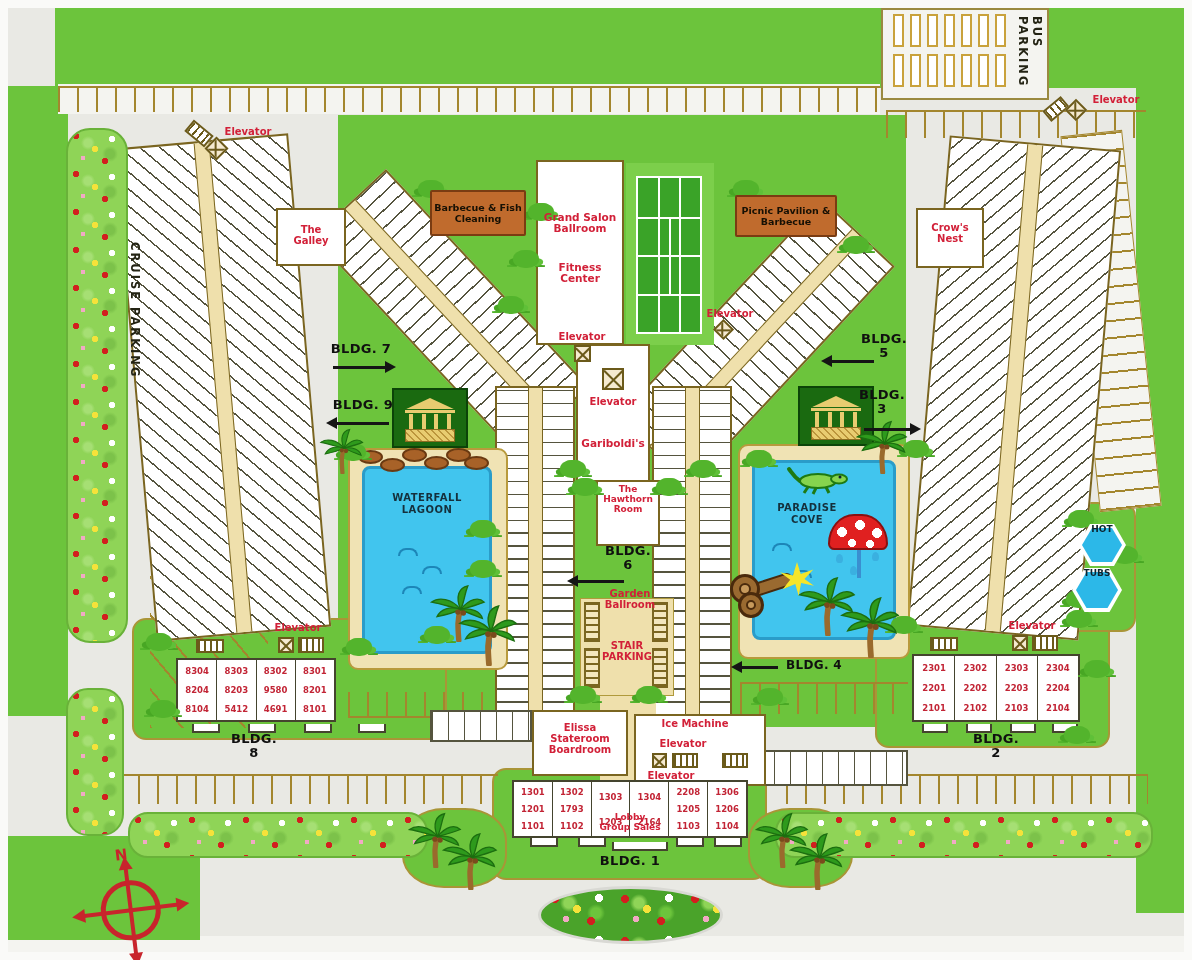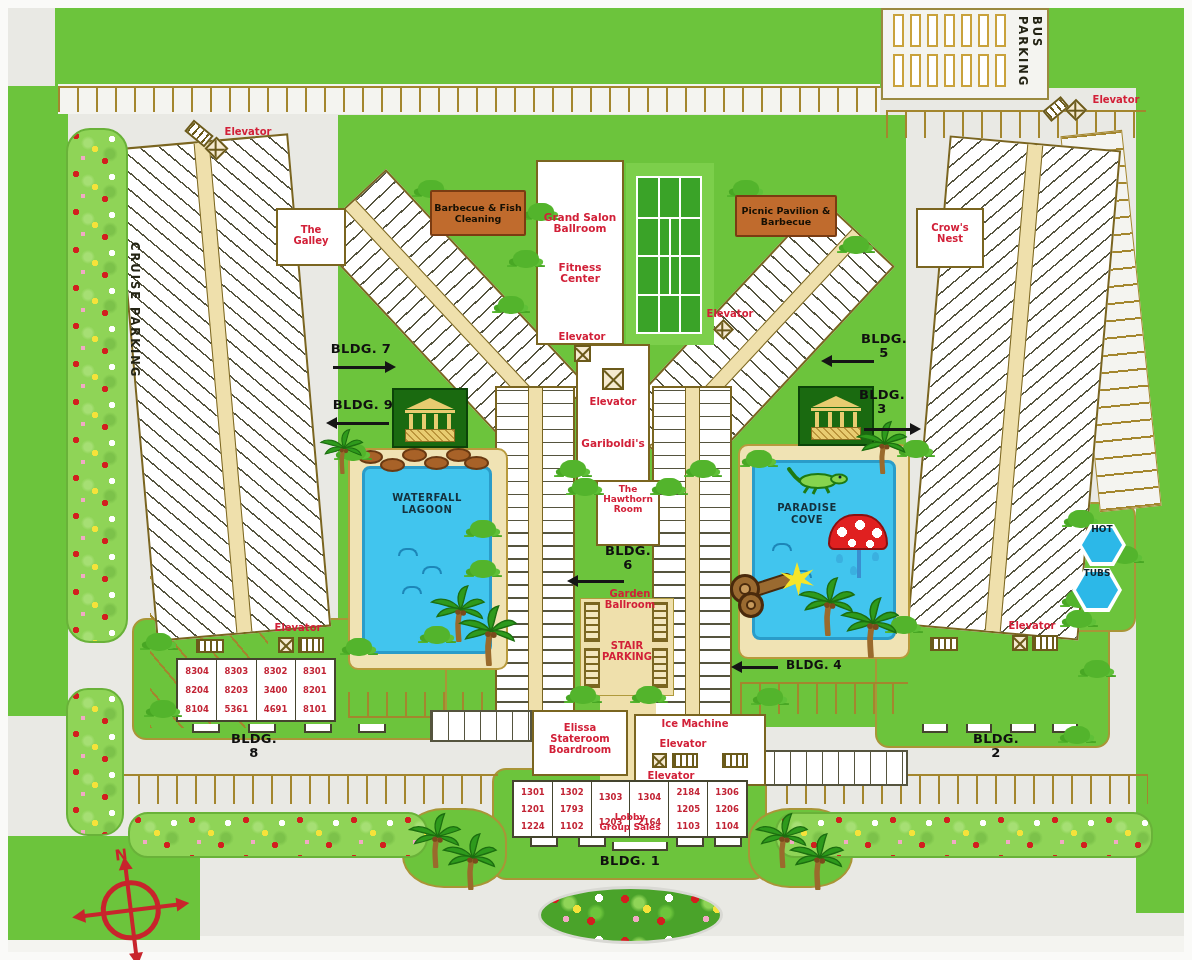--- a/index.html
+++ b/index.html
@@ -318,37 +318,37 @@
   <div class="combicon" style="left:672px;top:753px;width:26px;height:15px"></div>
   <div class="combicon" style="left:722px;top:753px;width:26px;height:15px"></div>
   <div class="rlab" style="left:636px;top:770px;width:70px">Elevator</div>
   <div class="ustrip" style="left:430px;top:710px;width:102px;height:32px"></div>
   <div class="ustrip" style="left:740px;top:750px;width:168px;height:36px"></div>
 
   <div class="rgrid" style="left:512px;top:780px;width:236px;height:58px">
       <div class="col">
         <div class="num">1301</div>
         <div class="num">1201</div>
-        <div class="num">1224</div>
+        <div class="num">1101</div>
       </div>
       <div class="col">
         <div class="num">1302</div>
         <div class="num">1793</div>
         <div class="num">1102</div>
       </div>
       <div class="col">
         <div class="num">1303</div>
         <div class="num">1203</div>
       </div>
       <div class="col">
         <div class="num">1304</div>
         <div class="num">2164</div>
       </div>
       <div class="col">
-        <div class="num">2184</div>
+        <div class="num">2208</div>
         <div class="num">1205</div>
         <div class="num">1103</div>
       </div>
       <div class="col">
         <div class="num">1306</div>
         <div class="num">1206</div>
         <div class="num">1104</div>
       </div>
     </div>
   <div class="rlab" style="left:592px;top:812px;width:76px;font-size:9px;line-height:10px;z-index:9">
@@ -363,42 +363,64 @@
   <div class="combicon" style="left:196px;top:639px;width:28px;height:14px"></div>
   <div class="rgrid" style="left:176px;top:658px;width:160px;height:64px">
       <div class="col">
         <div class="num">8304</div>
         <div class="num">8204</div>
         <div class="num">8104</div>
       </div>
       <div class="col">
         <div class="num">8303</div>
         <div class="num">8203</div>
-        <div class="num">5361</div>
+        <div class="num">5412</div>
       </div>
       <div class="col">
         <div class="num">8302</div>
-        <div class="num">3400</div>
+        <div class="num">9580</div>
         <div class="num">4691</div>
       </div>
       <div class="col">
         <div class="num">8301</div>
         <div class="num">8201</div>
         <div class="num">8101</div>
       </div>
     </div>
   <div class="blab" style="left:226px;top:732px;width:56px">
     <div>BLDG.</div>
       <div>8</div>
   </div>
 
   <div class="rlab" style="left:1000px;top:620px;width:64px">Elevator</div>
   <div class="xbox" style="left:1012px;top:635px;width:16px;height:16px"></div>
   <div class="combicon" style="left:1032px;top:635px;width:26px;height:16px"></div>
   <div class="combicon" style="left:930px;top:637px;width:28px;height:14px"></div>
+  <div class="rgrid" style="left:912px;top:654px;width:168px;height:68px">
+      <div class="col">
+        <div class="num">2301</div>
+        <div class="num">2201</div>
+        <div class="num">2101</div>
+      </div>
+      <div class="col">
+        <div class="num">2302</div>
+        <div class="num">2202</div>
+        <div class="num">2102</div>
+      </div>
+      <div class="col">
+        <div class="num">2303</div>
+        <div class="num">2203</div>
+        <div class="num">2103</div>
+      </div>
+      <div class="col">
+        <div class="num">2304</div>
+        <div class="num">2204</div>
+        <div class="num">2104</div>
+      </div>
+    </div>
   <div class="blab" style="left:968px;top:732px;width:56px">
     <div>BLDG.</div>
       <div>2</div>
   </div>
 
   <div class="sign" style="left:430px;top:190px;width:96px;height:46px">
     <div>Barbecue &amp; Fish</div>
       <div>Cleaning</div>
   </div>
   <div class="sign" style="left:735px;top:195px;width:102px;height:42px">

